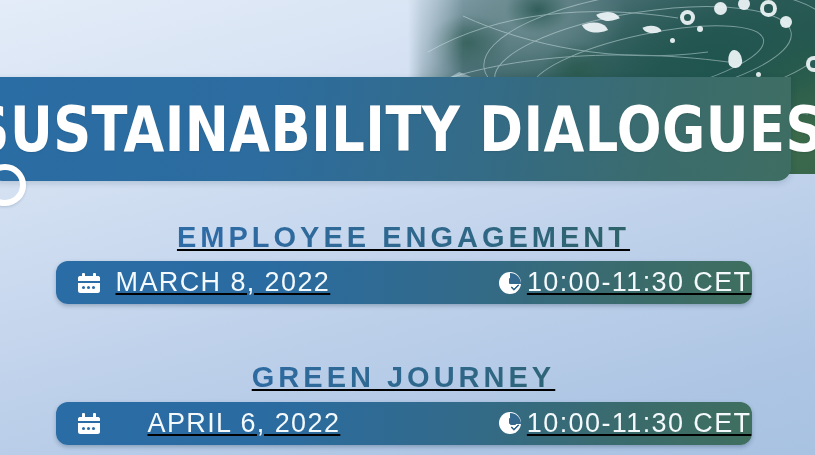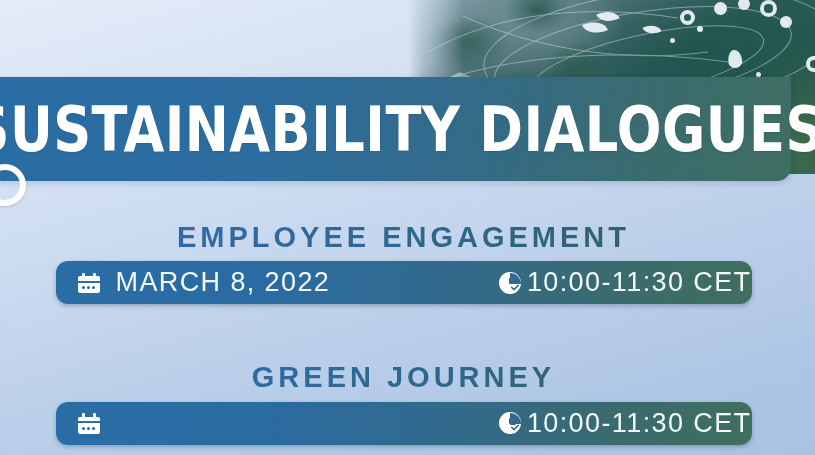--- a/index.html
+++ b/index.html
@@ -113,20 +113,21 @@
     border:6px solid #ffffff;
     border-radius:50%;
     box-shadow:0 1px 3px rgba(30,60,90,.20);
   }
 
   
   .events {
     position:absolute;
     left:0; top:222px;
     width:807px;
+    text-decoration:underline;
   }
   .event { width:100%; }
   .event + .event { margin-top:58px; }
 
   .event-heading {
     text-align:center;
     font-size:29px;
     font-weight:700;
     letter-spacing:4.0px;
     line-height:1.05;
@@ -318,20 +319,21 @@
           <span class="bar-icon cal-icon">
             <span class="cal-peg p1"></span>
               <span class="cal-peg p2"></span>
             <span class="cal-body"></span>
               <span class="cal-top"></span>
               <span class="cal-strip"></span>
             <span class="cal-dot d1"></span>
               <span class="cal-dot d2"></span>
               <span class="cal-dot d3"></span>
           </span>
+          <span class="bar-text" style="padding-left:32px;">APRIL 6, 2022</span>
         </div>
         <div class="bar-spacer" style="width:60px;"></div>
         <div class="bar-cell cell-time">
           <span class="bar-icon clock-icon">
             <span class="cl-face"></span>
               <span class="cl-wedge"></span>
             <span class="cl-hand-h"></span>
               <span class="cl-hand-m"></span>
               <span class="cl-check"></span>
           </span>

